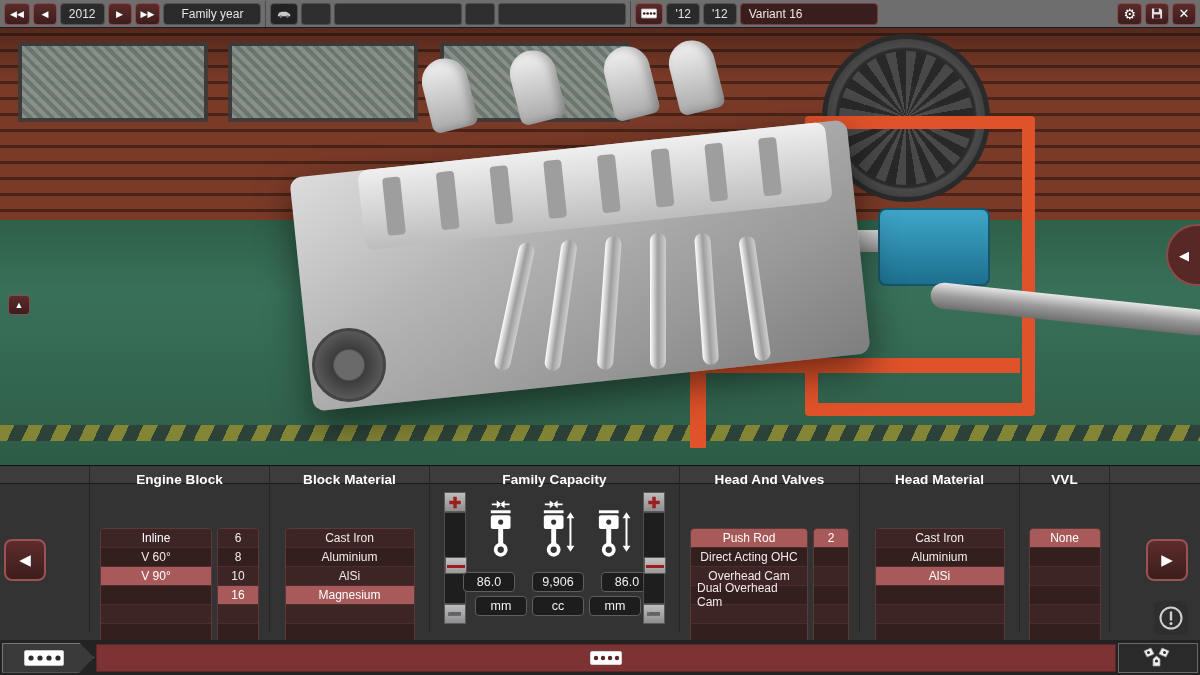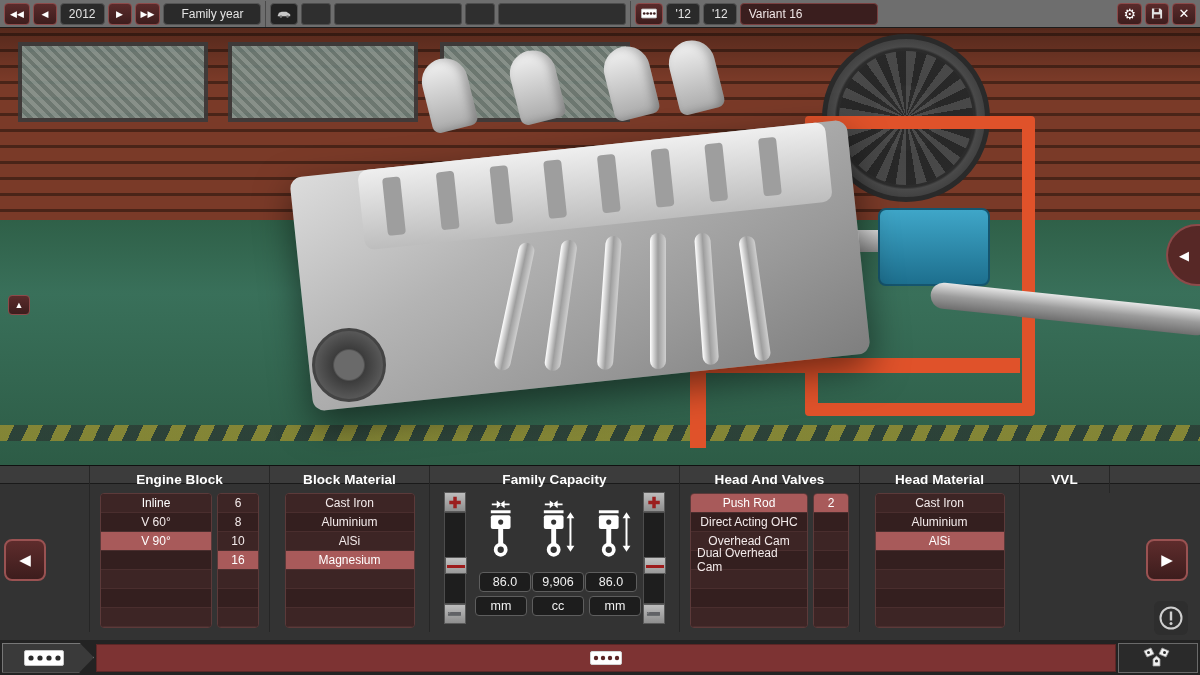--- a/index.html
+++ b/index.html
@@ -139,21 +139,21 @@
   .ph {
     display:flex; align-items:center; justify-content:center;
     font-size: 13.5px; font-weight: bold; color:#fff; letter-spacing:.1px;
     border-right: 1px solid #262626; height:27px;
   }
   .panel-body { display:flex; height: 148px; }
   .col { border-right: 1px solid #262626; height: 148px; position: relative; }
 
   .opt-wrap { display:flex; gap:5px; padding: 9px 0 0 0; justify-content:center; }
   .opt-list {
-    background:#3a2323; border:1px solid #5c3a3a; border-radius:4px; overflow:hidden;
+    background:#3a2323; border:1px solid #5c3a3a; border-radius:4px; overflow:hidden;margin-top:35px;
   }
   .opt {
     height: 19px; display:flex; align-items:center; justify-content:center;
     font-size: 12px; color:#f3eaea; background:#3d2525;
     border-bottom:1px solid #4a2e2e; padding: 0 6px;
   }
   .opt:nth-child(even) { background:#341f1f; }
   .opt.sel { background:#a85a5a; color:#fff; }
   .opt.empty { color: transparent; }
 
@@ -165,21 +165,21 @@
     border:1px solid #5a5a5a; display:flex; align-items:center; justify-content:center;
     cursor:pointer; color:#9b1f1f; font-weight:bold; font-size:15px; line-height:1;
   }
   .vs-track { position:absolute; top:20px; bottom:20px; left:0; width:22px; background:#1e1e1e; border:1px solid #4d4d4d; }
   .vs-handle {
     position:absolute; left:0; top:44px; width:22px; height:17px;
     background: linear-gradient(180deg,#c2c2c2,#9a9a9a); border:1px solid #5a5a5a;
   }
   .vs-handle:after { content:''; position:absolute; left:1px; right:1px; top:7px; height:3px; background:#9e1c1c; }
   .piston-row { position:absolute; left:48px; top:14px; width:160px; display:flex; gap:8px; justify-content:center; }
-  .val-row { position:absolute; left:40px; top:88px; width:176px; display:flex; gap:1px; justify-content:center; }
+  .val-row { position:absolute; left:40px; top:88px; width:176px; display:flex; gap:17px; justify-content:center; }
   .valbox {
     background:#1d1d1d; border:1px solid #5e5e5e; border-radius:4px;
     height:20px; min-width:52px; display:flex; align-items:center; justify-content:center;
     font-size:12.5px; color:#f0f0f0; padding:0 6px;
   }
   .unit-row { position:absolute; left:40px; top:112px; width:176px; display:flex; gap:5px; justify-content:center; }
 
   .side-btn-up {
     position:absolute; left:8px; top:3px; width:22px; height:20px;
     background: linear-gradient(180deg,#5a2b2b,#3d1d1d); border:1px solid #8d4a4a;
@@ -462,20 +462,33 @@
             <div class="opt">Aluminium</div>
             <div class="opt sel">AlSi</div>
             <div class="opt empty"></div>
             <div class="opt empty"></div>
             <div class="opt empty"></div>
             <div class="opt empty"></div>
           </div>
         </div>
       </div>
 
+      <div class="col" style="width:90px;">
+        <div class="opt-wrap">
+          <div class="opt-list" style="width:72px;">
+            <div class="opt sel">None</div>
+            <div class="opt empty"></div>
+            <div class="opt empty"></div>
+            <div class="opt empty"></div>
+            <div class="opt empty"></div>
+            <div class="opt empty"></div>
+            <div class="opt empty"></div>
+          </div>
+        </div>
+      </div>
 
       <div class="col" style="flex:1; border-right:none;">
         <div class="nav-btn" style="right:12px; top:55px;">
           <span style="color:#fff; font-size:15px;">▶</span>
         </div>
         <div class="warn-btn">
           <svg width="26" height="26" viewBox="0 0 26 26">
             <circle cx="13" cy="13" r="10.5" fill="none" stroke="#cfcfcf" stroke-width="2"></circle>
             <rect x="11.8" y="6.5" width="2.4" height="9" fill="#cfcfcf"></rect>
             <circle cx="13" cy="18.4" r="1.5" fill="#cfcfcf"></circle>

